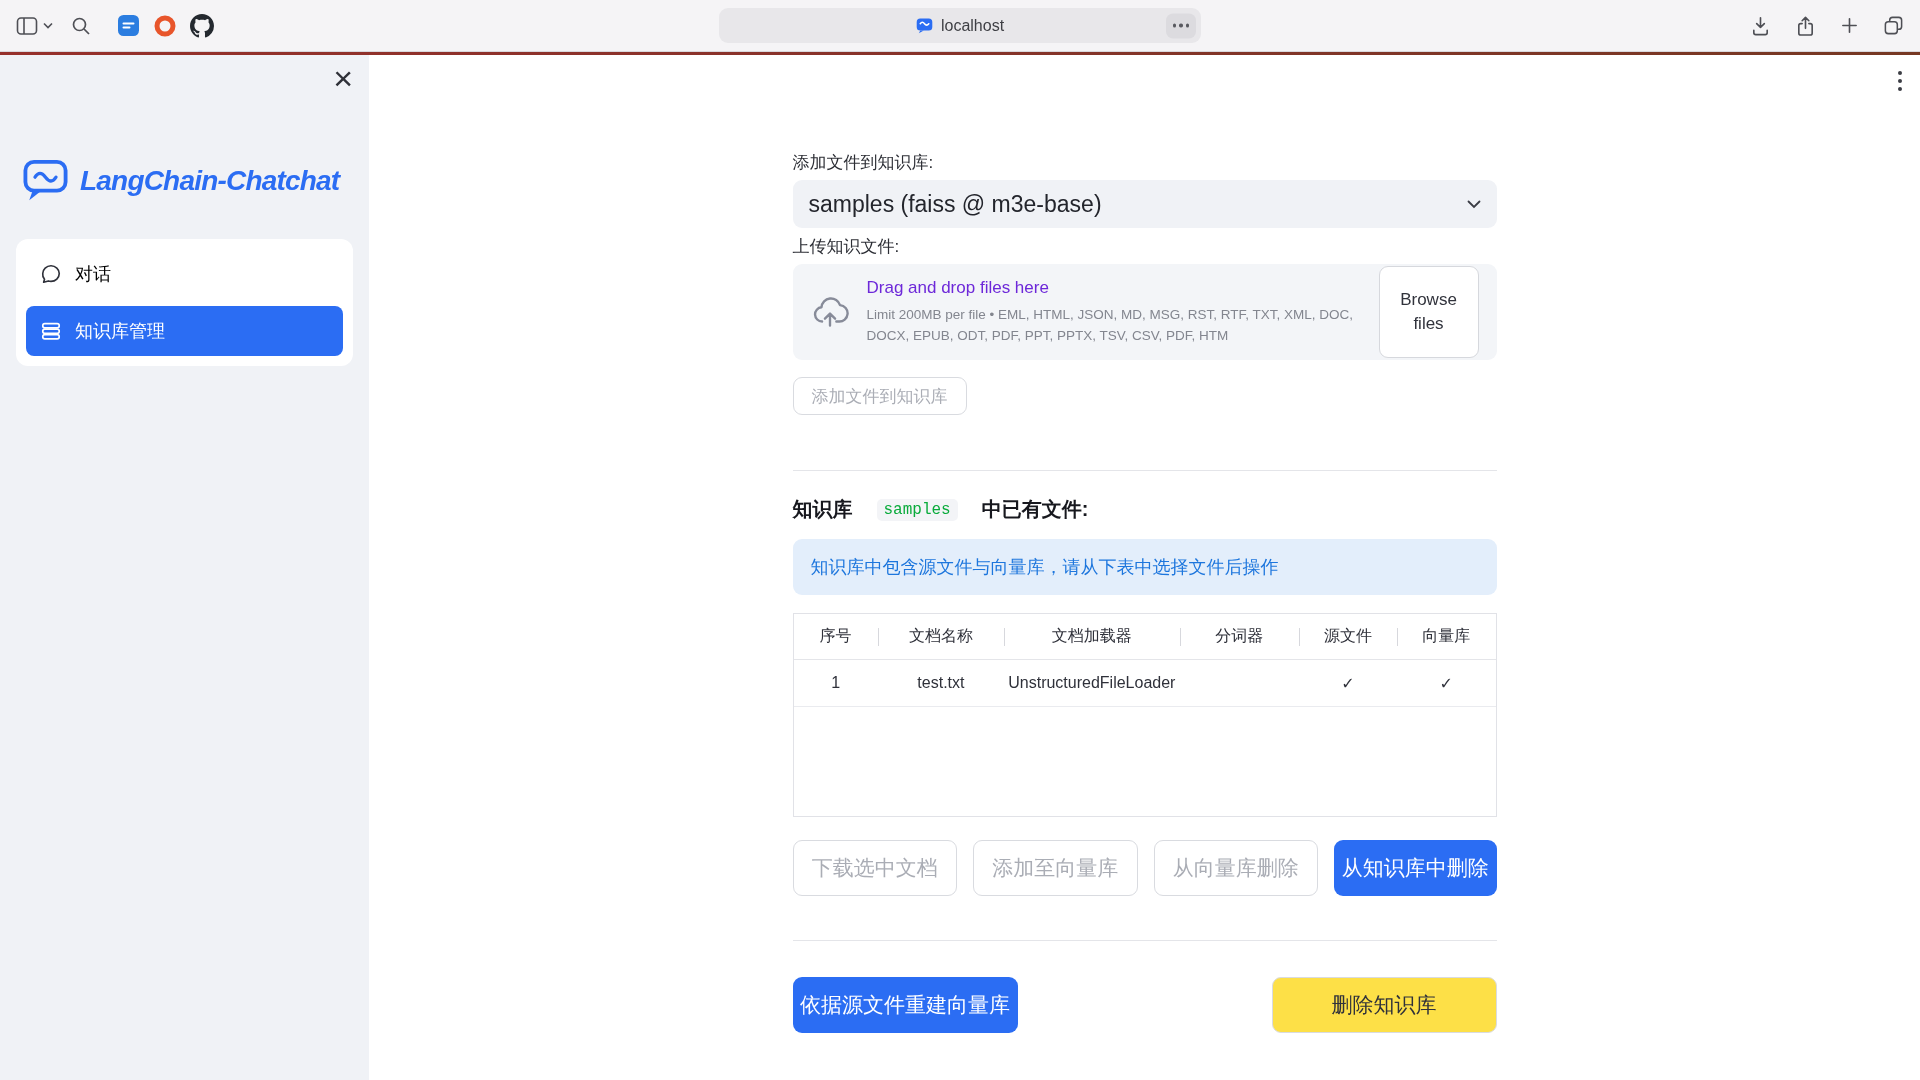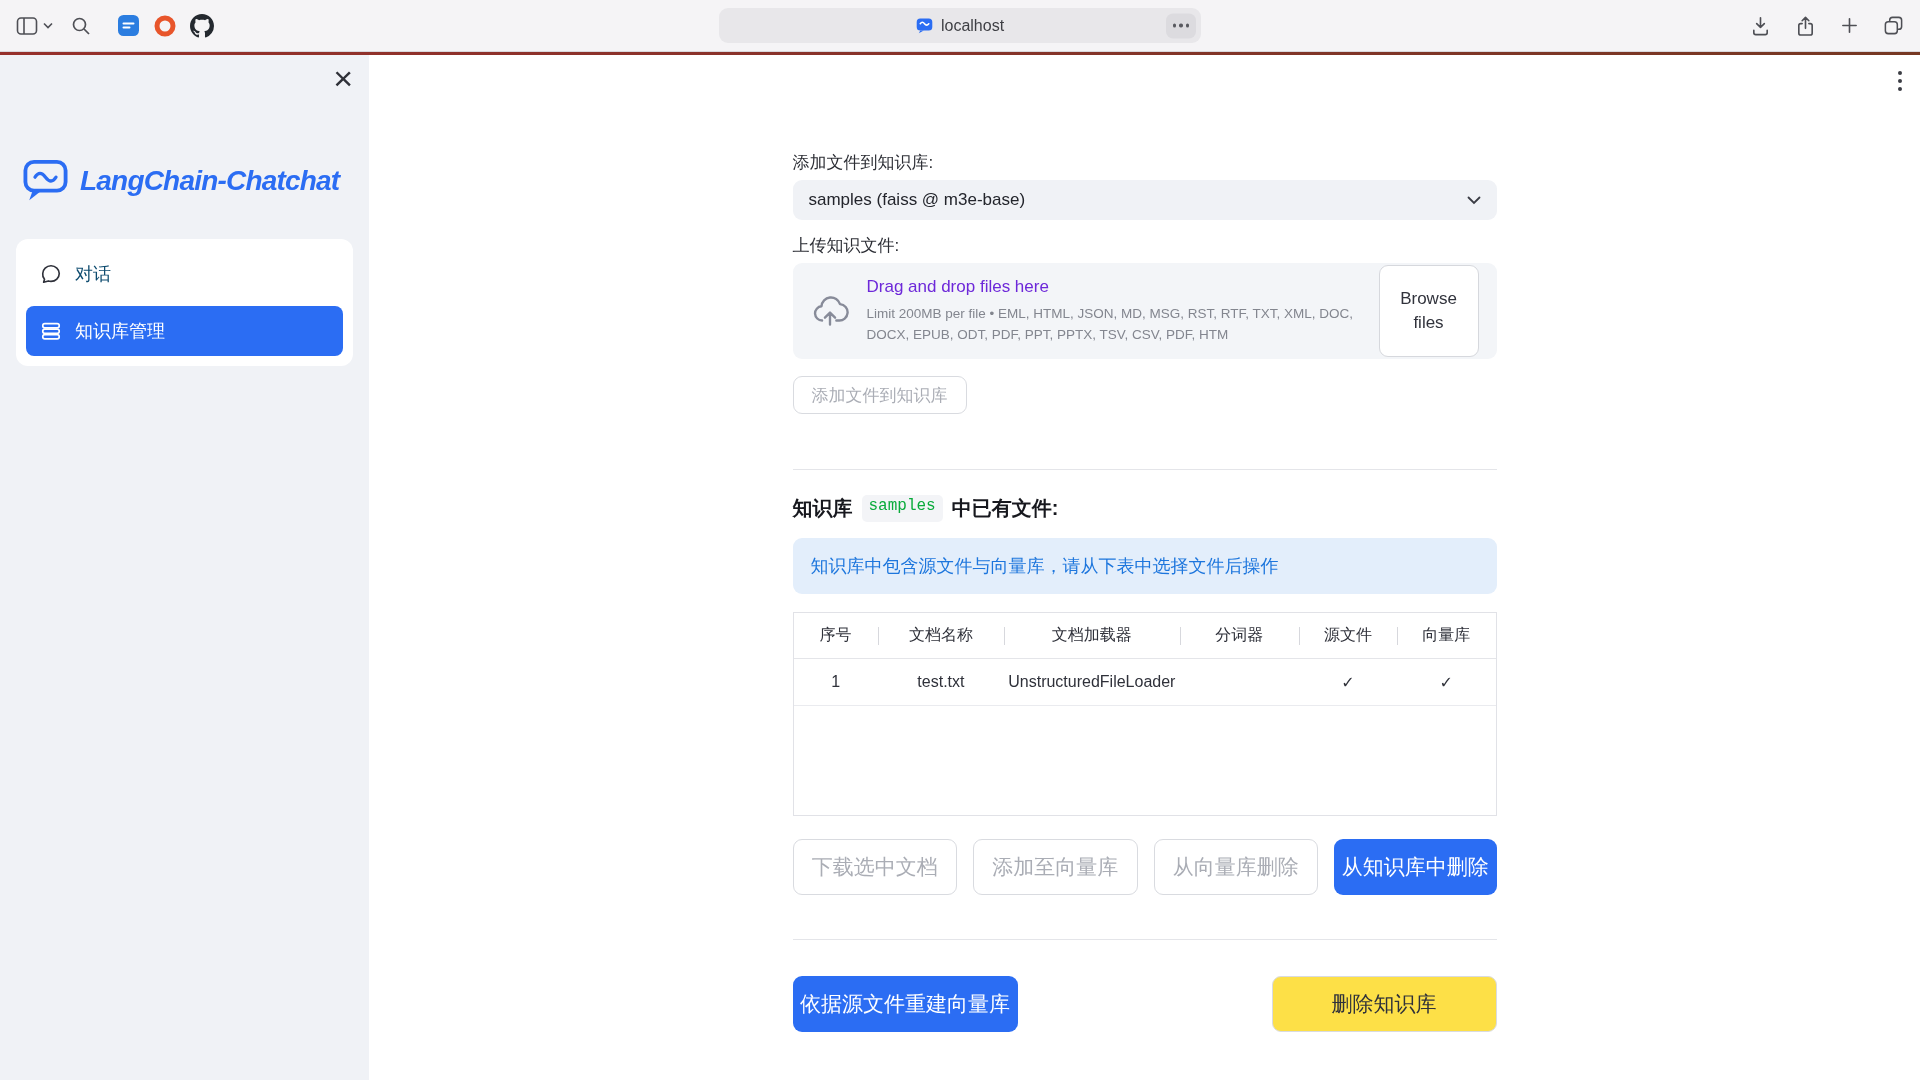--- a/index.html
+++ b/index.html
@@ -50,39 +50,39 @@
   }
   .logo { display:flex; align-items:center; gap:11px; margin:104px 0 0 22px; }
   .logo svg { width:47px; height:44px; flex-shrink:0; }
   .logo-text {
     font-size:28px; font-style:italic; font-weight:bold; color:#2b6df3;
     letter-spacing:-0.8px; white-space:nowrap;
   }
   .menu-card { background:#fff; border-radius:12px; margin:36px 16px 0; padding:10px; }
   .menu-item {
     display:flex; align-items:center; gap:13px; height:50px; border-radius:8px;
-    padding:0 14px; font-size:18px; color:#0c4a6e;
+    padding:0 14px; font-size:18px; color:#000000;
   }
   .menu-item + .menu-item { margin-top:7px; }
   .menu-item.selected { background:#2b6df3; color:#fff; }
 
   
   .main { flex:1; position:relative; background:#fff; }
   .kebab {
     position:absolute; top:16px; right:18px; display:flex; flex-direction:column; gap:4px;
   }
   .kebab i { width:4px; height:4px; border-radius:50%; background:#3b3d44; }
 
   .content { width:704px; margin:0 auto; padding-top:96px; }
 
   .field-label { font-size:17px; color:#2c2e35; margin-bottom:6px; }
   .selectbox {
-    height:40px; background:#f0f2f6; border-radius:9px; display:flex;
+    height:48px; background:#f0f2f6; border-radius:9px; display:flex;
     align-items:center; justify-content:space-between; padding:0 16px;
-    font-size:17px; color:#23252c; margin-bottom:14px;
+    font-size:23px; color:#23252c; margin-bottom:7px;
   }
   .dropzone {
     height:96px; background:#f3f5f8; border-radius:9px; display:flex;
     align-items:center; gap:18px; padding:0 18px; margin-bottom:17px;
   }
   .drop-texts { flex:1; }
   .drop-title { font-size:17px; color:#6d28d9; margin-bottom:7px; }
   .drop-hint { font-size:13.5px; color:#83868f; line-height:1.5; max-width:545px; }
   .browse-btn {
     background:#fff; border:1px solid #d6d8dd; border-radius:9px; width:100px;
@@ -92,21 +92,21 @@
   .add-btn {
     display:inline-flex; align-items:center; height:38px; padding:16px 18px;
     background:#fff; border:1px solid #d9dbe0; border-radius:9px;
     font-size:17px; color:#aaadb5;
   }
   .divider { height:1px; background:#e4e5e9; }
   .divider1 { margin:55px 0 25px; }
   .divider2 { margin:44px 0 36px; }
 
   .kb-heading {
-    display:flex; gap:9px; font-size:20px; font-weight:bold;
+    display:flex; align-items:center; gap:24px; font-size:20px; font-weight:bold;
     color:#17181e; margin-bottom:16px;
   }
   .kb-code {
     font-family:"Liberation Mono","DejaVu Sans Mono",monospace; font-size:16px;
     color:#09ab3b; background:#f3f4f7; padding:2px 7px; border-radius:5px; font-weight:400;
   }
   .info-box {
     background:#e3eefb; border-radius:9px; padding:16px 18px; color:#1d76dd;
     font-size:18px; font-weight:500; margin-bottom:18px;
   }

